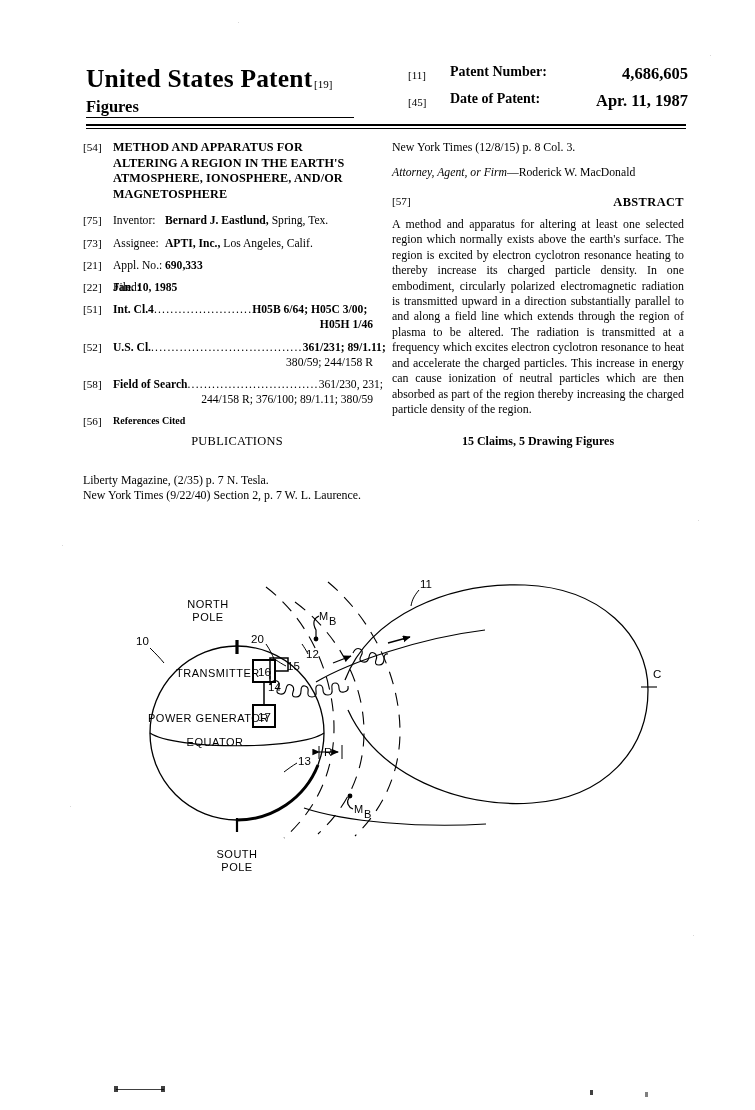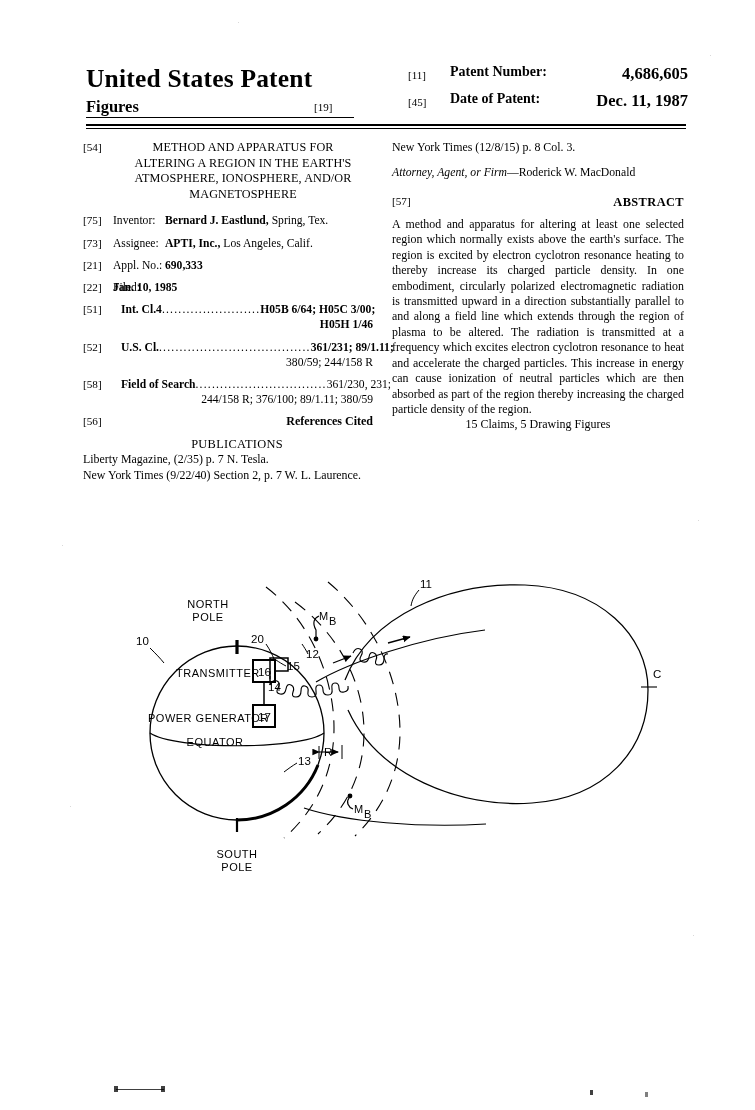--- a/index.html
+++ b/index.html
@@ -34,21 +34,20 @@
     left: 0; top: 0;
     font-size: 25.5px;
     font-weight: bold;
     letter-spacing: 0.2px;
     white-space: nowrap;
   }
   .hdr-19 {
     position: absolute;
     left: 228px; top: 14px;
     font-size: 11px;
-    margin-top: 23px;
   }
   .hdr-surname {
     position: absolute;
     left: 0; top: 33px;
     font-size: 16.5px;
     font-weight: bold;
   }
   .hdr-right {
     position: absolute;
     left: 322px; top: 0px;
@@ -130,60 +129,59 @@
   .flabel {
     position: absolute;
     left: 30px; top: 0;
     font-size: 11.6px;
   }
   .fbody {
     margin-left: 30px;
   }
   .title-block {
     margin-left: 30px;
-    font-weight: normal;
+    font-weight: bold;
     font-size: 12.2px;
     line-height: 1.28;
     letter-spacing: 0.1px;
-    text-align: center;
   }
   .b { font-weight: bold; }
   .i { font-style: italic; }
 
   .inv-val { margin-left: 82px; }
 
   .cls-line {
-    margin-left: 38px;
+    margin-left: 30px;
     position: relative;
   }
   .cls-row {
     display: block;
     white-space: nowrap;
   }
   .leader {
     letter-spacing: 1.2px;
   }
   .right-al { text-align: right; }
 
   .refs-head {
-    text-align: right;
-    font-weight: bold;
-    font-size: 12px;
+    text-align: left;
+    font-weight: bold;
+    font-size: 10px;
     margin-left: 30px;
     margin-top: 1px;
   }
   .pubs-head {
     text-align: center;
     font-size: 12.4px;
     margin-left: 18px;
     margin-top: 6px;
     letter-spacing: 0.3px;
   }
   .pub-list {
-    margin-top: 0;
+    margin-top: 23px;
     margin-left: 0px;
     font-size: 11.9px;
     line-height: 1.30;
   }
 
   
   .rc-line { font-size: 11.9px; }
   .examiner { margin-top: 10px; font-size: 11.7px; line-height: 1.33; }
   .abs-head {
     margin-top: 13px;
@@ -201,23 +199,23 @@
   }
   .abstract {
     margin-top: 7px;
     text-align: justify;
     font-size: 11.9px;
     line-height: 1.295;
     -webkit-hyphens: none;
     hyphens: none;
   }
   .claims-line {
-    margin-top: 0;
+    margin-top: 17px;
     text-align: center;
-    font-weight: normal;
+    font-weight: bold;
     font-size: 12px;
   }
 
   
   .figure {
     position: absolute;
     left: 120px;
     top: 560px;
     width: 560px;
     height: 330px;
@@ -261,21 +259,21 @@
 
     <div class="hdr-right">
       <div class="hdr-row">
         <span class="hdr-tag">[11]</span>
         <span class="hdr-label">Patent Number:</span>
         <span class="hdr-value">4,686,605</span>
       </div>
       <div class="hdr-row">
         <span class="hdr-tag">[45]</span>
         <span class="hdr-label">Date of Patent:</span>
-        <span class="hdr-value">Dec. 11, 1987</span>
+        <span class="hdr-value">Apr. 11, 1987</span>
       </div>
     </div>
   </div>
   <div class="hdr-underline"></div>
   <div class="rule-thick top"></div>
   <div class="rule-thin"></div>
 
   <div class="col-left">
 
     <div class="field" style="margin-bottom:11px;">

